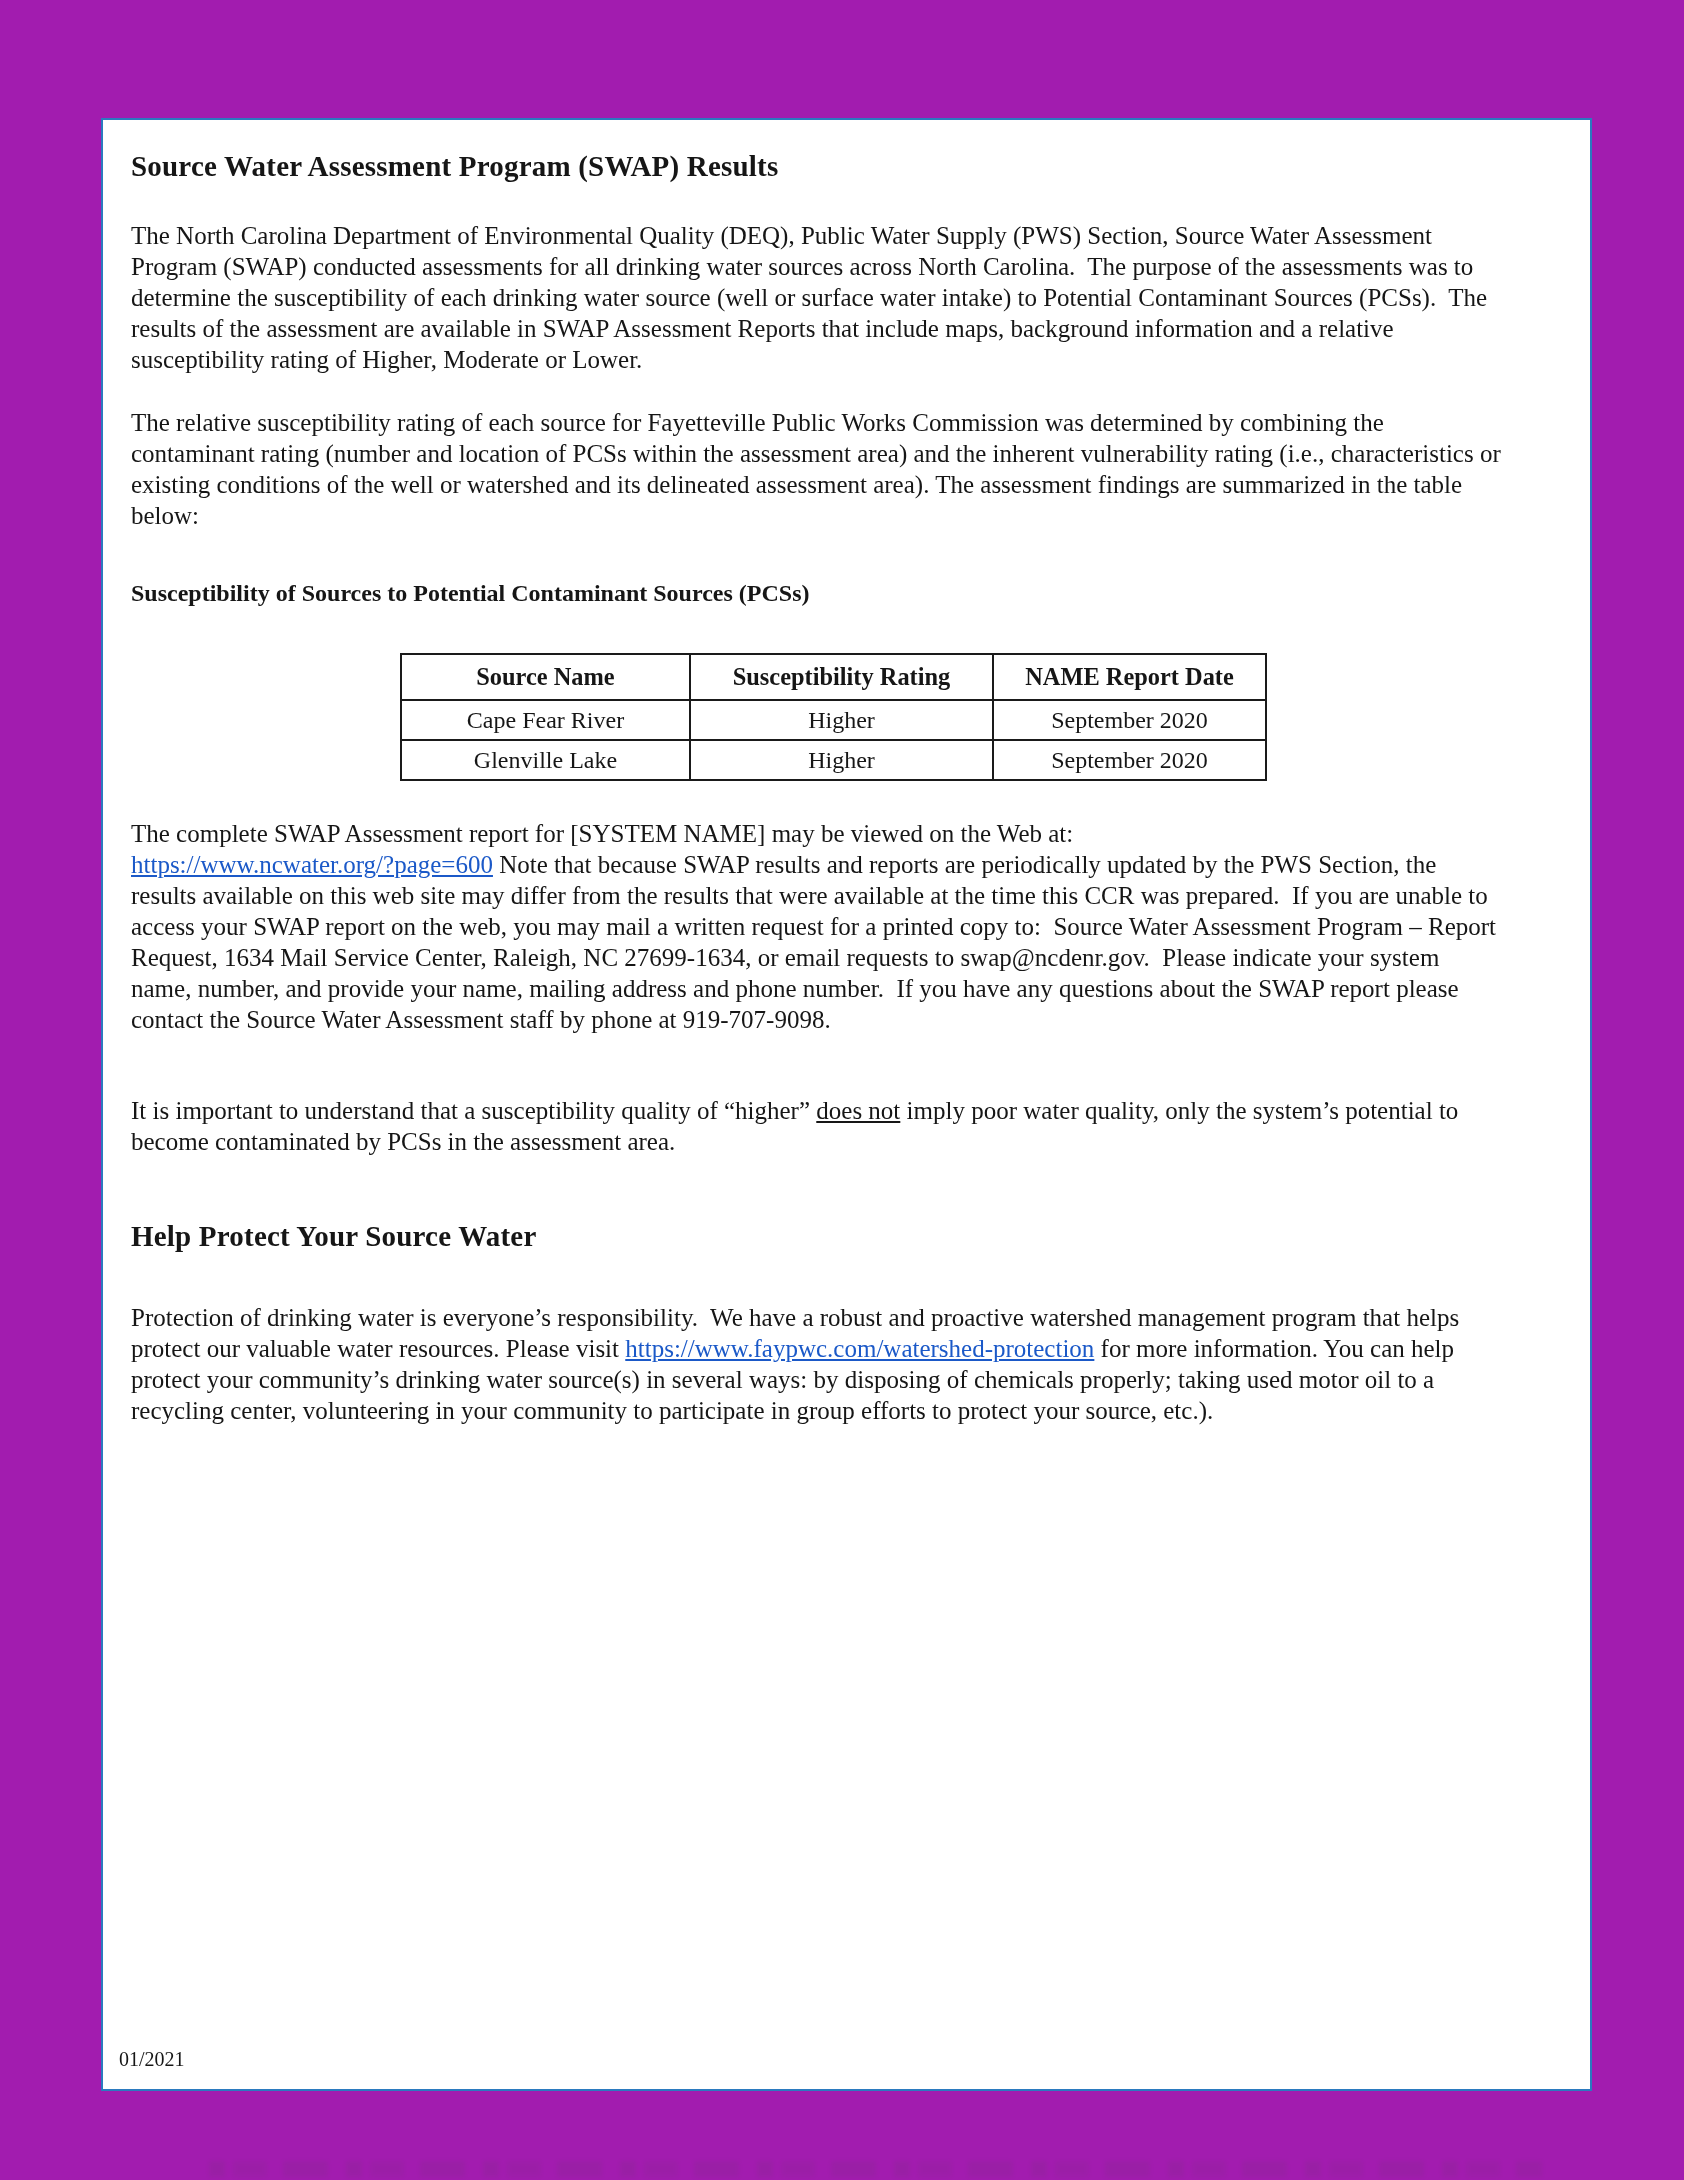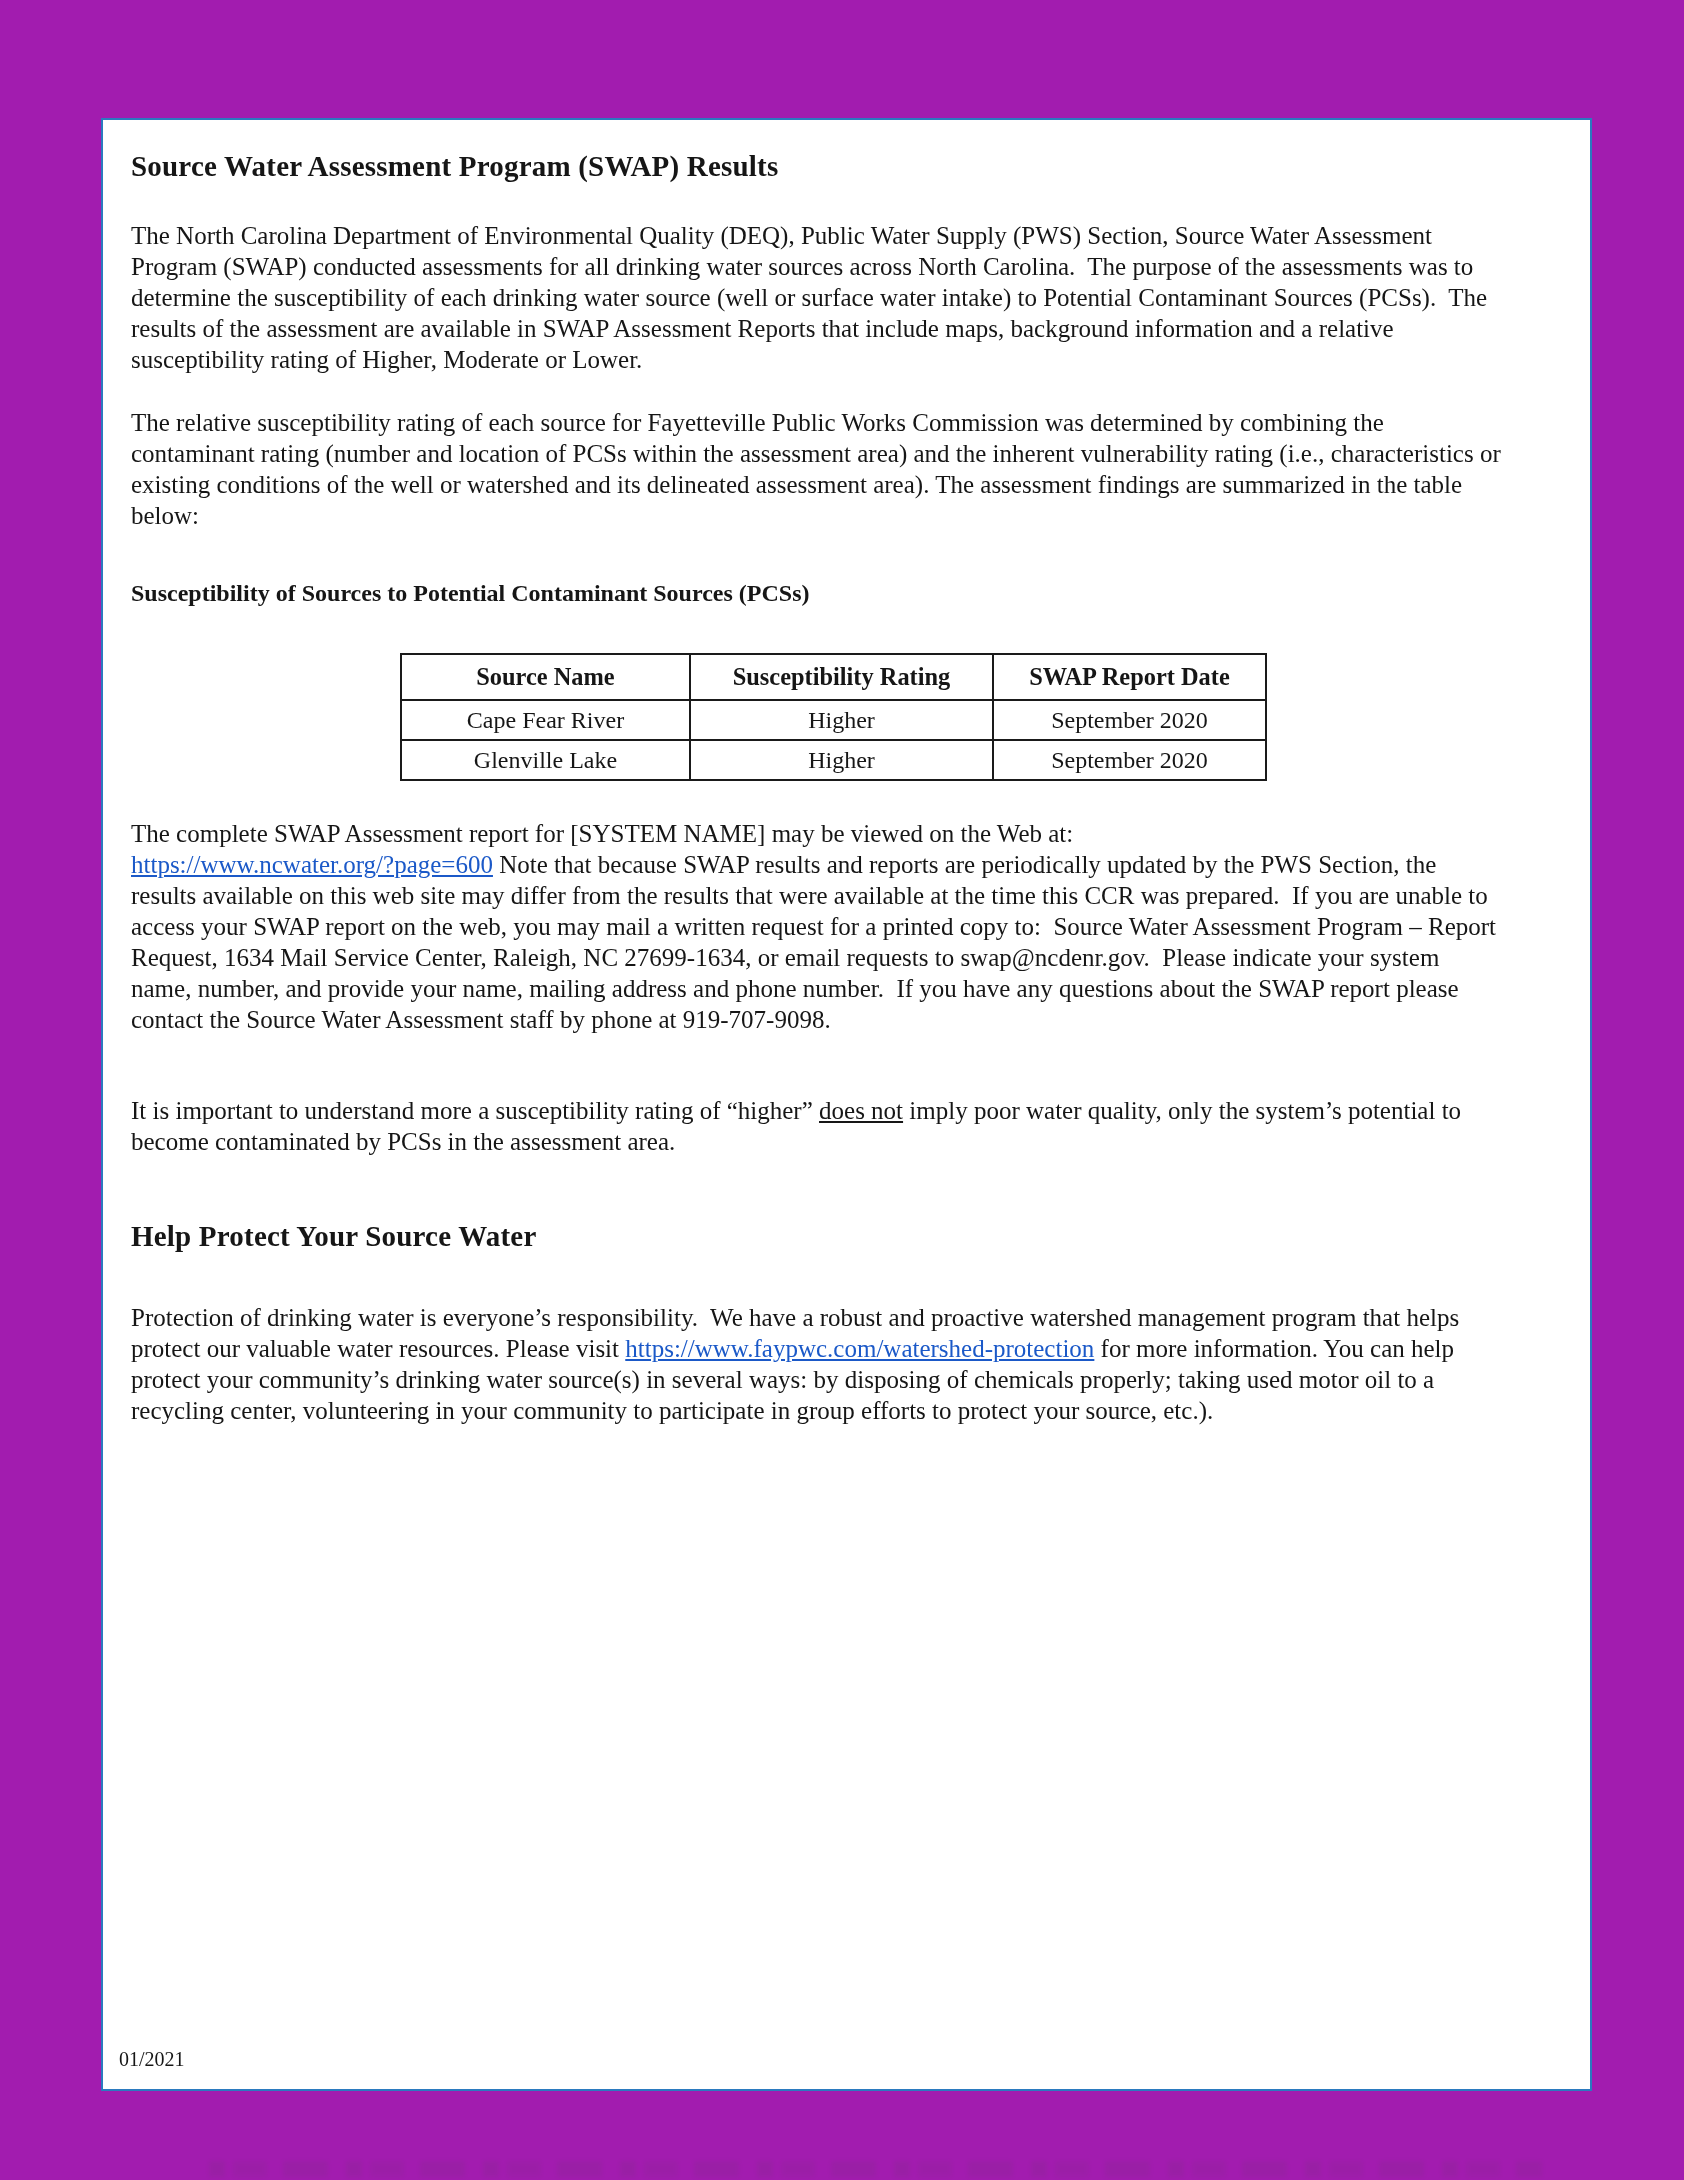--- a/index.html
+++ b/index.html
@@ -102,41 +102,41 @@
 
     <p class="block para p2">The relative susceptibility rating of each source for Fayetteville Public Works Commission was determined by combining the contaminant rating (number and location of PCSs within the assessment area) and the inherent vulnerability rating (i.e., characteristics or existing conditions of the well or watershed and its delineated assessment area). The assessment findings are summarized in the table below:</p>
 
     <div class="block table-heading">Susceptibility of Sources to Potential Contaminant Sources (PCSs)</div>
 
     <table class="swap">
       <thead>
         <tr>
           <th class="col-source">Source Name</th>
           <th class="col-rating">Susceptibility Rating</th>
-          <th class="col-date">SWAP Report Date</th>
+          <th class="col-date">NAME Report Date</th>
         </tr>
       </thead>
       <tbody>
         <tr>
           <td>Cape Fear River</td>
           <td>Higher</td>
           <td>September 2020</td>
         </tr>
         <tr>
           <td>Glenville Lake</td>
           <td>Higher</td>
           <td>September 2020</td>
         </tr>
       </tbody>
     </table>
 
     <p class="block para p3"><span>The complete SWAP Assessment report for [SYSTEM NAME] may be viewed on the Web at: 
 </span><a class="link">https://www.ncwater.org/?page=600</a><span> Note that because SWAP results and reports are periodically updated by the PWS Section, the results available on this web site may differ from the results that were available at the time this CCR was prepared.  If you are unable to access your SWAP report on the web, you may mail a written request for a printed copy to:  Source Water Assessment Program – Report Request, 1634 Mail Service Center, Raleigh, NC 27699-1634, or email requests to swap@ncdenr.gov.  Please indicate your system name, number, and provide your name, mailing address and phone number.  If you have any questions about the SWAP report please contact the Source Water Assessment staff by phone at 919-707-9098.</span></p>
 
-    <p class="block para p4"><span>It is important to understand more a susceptibility rating of “higher” </span><span class="u">does not</span><span> imply poor water quality, only the system’s potential to become contaminated by PCSs in the assessment area.</span></p>
+    <p class="block para p4"><span>It is important to understand that a susceptibility quality of “higher” </span><span class="u">does not</span><span> imply poor water quality, only the system’s potential to become contaminated by PCSs in the assessment area.</span></p>
 
     <div class="block section-title">Help Protect Your Source Water</div>
 
     <p class="block para p5"><span>Protection of drinking water is everyone’s responsibility.  We have a robust and proactive watershed management program that helps protect our valuable water resources. Please visit </span><a class="link">https://www.faypwc.com/watershed-protection</a><span> for more information. You can help protect your community’s drinking water source(s) in several ways: by disposing of chemicals properly; taking used motor oil to a recycling center, volunteering in your community to participate in group efforts to protect your source, etc.).</span></p>
 
     <div class="page-footer">01/2021</div>
   </div>
 
   <div class="bleed"></div>
 </div>

